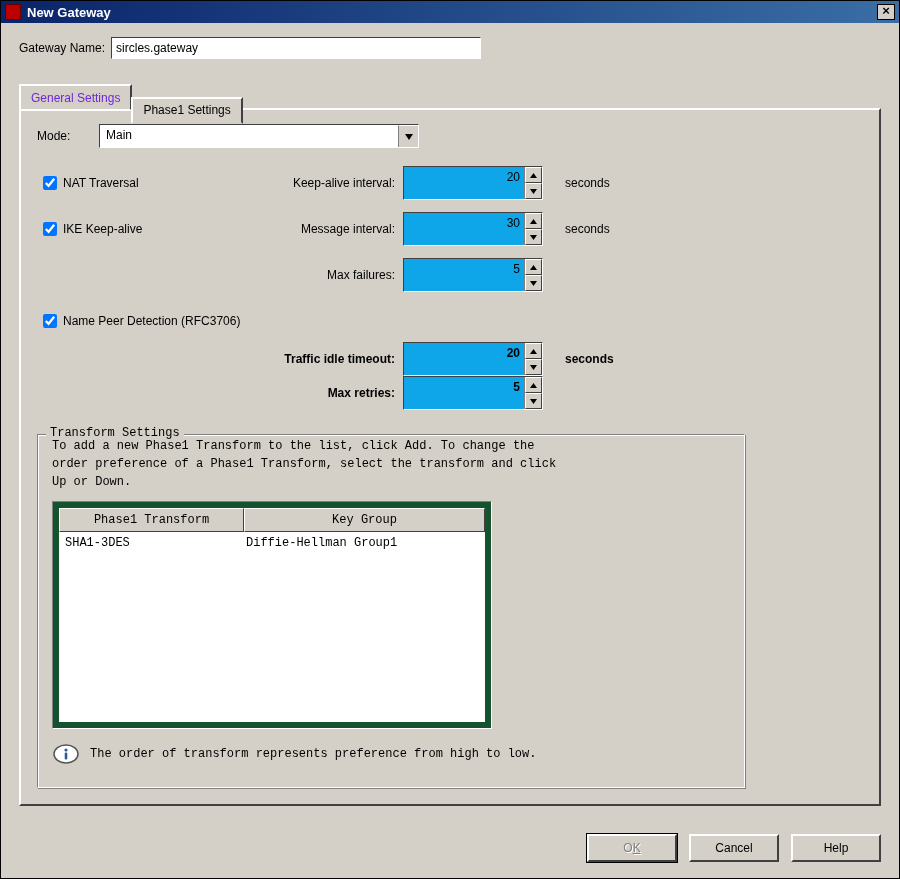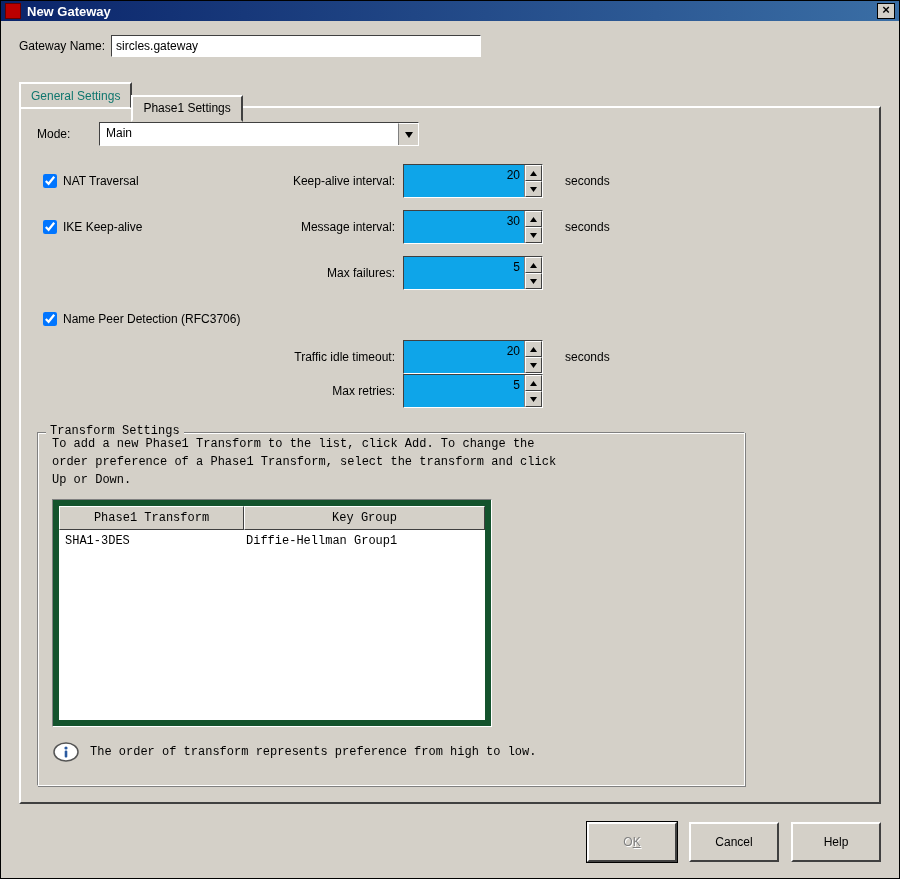--- a/index.html
+++ b/index.html
@@ -82,21 +82,21 @@
     position: relative;
     top: 16px;
     margin-right: -1px;
     cursor: default;
     font-size:12px;
   }
   .tab.inactive {
     border-bottom-color: #fff;
     background:#d4d0c8;
     filter: none;
-    color:#0f766e;
+    color:#6d28d9;
     padding-top:5px;
     padding-bottom:4px;
     top:3px;
     z-index:1;
   }
   .tab.active {
     background:#d4d0c8;
     z-index:3;
     border-bottom: 2px solid #d4d0c8;
   }
@@ -164,21 +164,21 @@
     border-top:1px solid #fff;
     border-left:1px solid #fff;
     border-right:1px solid #404040;
     border-bottom:1px solid #404040;
     display:flex;align-items:center;justify-content:center;
   }
   .arrow-btn svg { width:7px; height:5px;}
   .unit { padding-left:12px; }
 
   .dpd-block { margin-top:22px; margin-left:6px;}
-  .dpd-grid { display:grid; grid-template-columns: 360px 150px 100px; align-items:center; margin-left:0px; margin-top:14px;}
+  .dpd-grid { display:grid; grid-template-columns: 360px 150px 100px; align-items:center; margin-left:0px; margin-top:14px;font-weight:bold;}
   .dpd-grid .rlabel { text-align:right; padding-right:8px;}
 
   
   .groupbox {
     border: 1px solid #808080;
     border-right-color:#fff;
     border-bottom-color:#fff;
     box-shadow: inset 1px 1px 0 #fff, 1px 1px 0 #808080;
     margin-top: 24px;
     padding: 2px 22px 22px 14px;
@@ -232,21 +232,21 @@
   .info-icon {
     width:28px;height:22px;
   }
 
   .dlg-buttons {
     display:flex;
     justify-content:flex-end;
     gap:12px;
     padding: 8px 18px 16px 0;
   }
-  .dlg-buttons .btn { width:90px; height:40px;}
+  .dlg-buttons .btn { width:90px; height:28px;}
   .underline {text-decoration: underline;}
 </style>
 </head>
 <body>
 
 <div class="window">
   <div class="titlebar">
     <div class="app-icon"></div>
     <span>New Gateway</span>
     <span class="spacer"></span>

